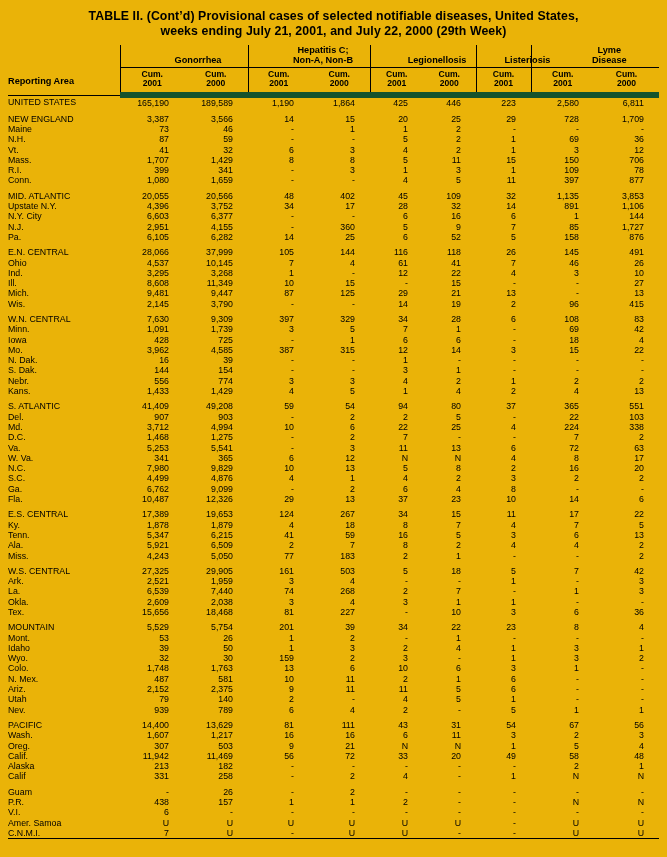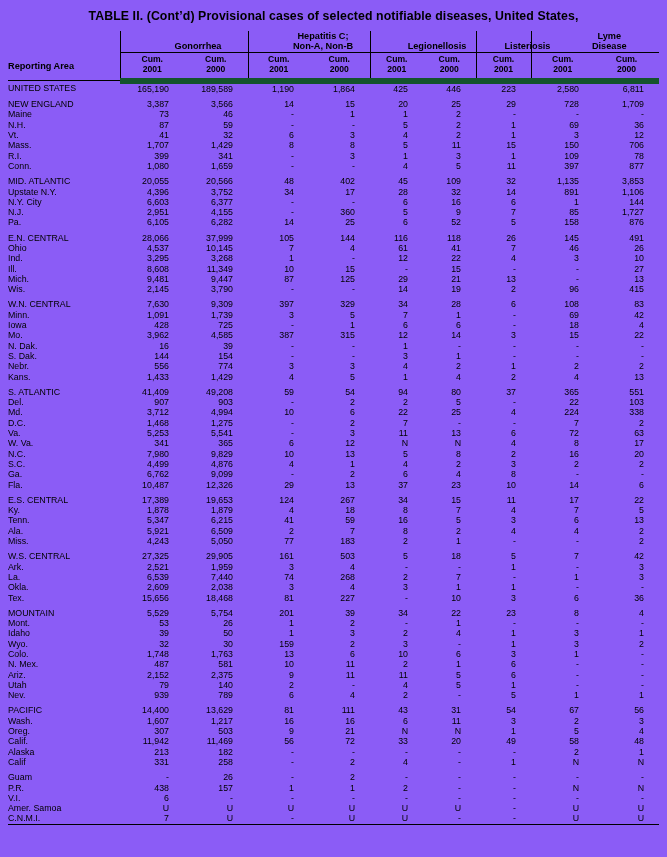--- a/index.html
+++ b/index.html
@@ -1,18 +1,18 @@
 <!DOCTYPE html>
 <html><head>
 <meta charset="utf-8">
 <style>
   * { box-sizing: border-box; }
   html, body { margin:0; padding:0; background:#ffffff; }
   .page {
-    width:667px; height:857px; overflow:hidden; background:#8b5cf6;
+    width:667px; height:857px; overflow:hidden; background:#eab308;
     padding:7px 8px 0 8px; color:#000;
     font-family:"Liberation Sans", sans-serif;
   }
   .title {
     text-align:center; font-weight:700; font-size:12.3px; line-height:1.18;
     margin:2px 0 7px 0; letter-spacing:0.1px;
   }
   table.main {
     width:651px; border-collapse:collapse; table-layout:fixed;
     border-bottom:1px solid #000;
@@ -33,20 +33,21 @@
   .footnotes .fn1 { width:122px; }
   .footnotes .fn2 { width:140px; }
 </style>
 </head>
 <body>
 
 <div class="page">
 
   <div class="title">
     <div>TABLE II. (Cont’d) Provisional cases of selected notifiable diseases, United States,</div>
+    <div>weeks ending July 21, 2001, and July 22, 2000 (29th Week)</div>
   </div>
 
   <table class="main">
     <colgroup>
       <col style="width:112px">
       <col style="width:64px">
         <col style="width:64px">
       <col style="width:61px">
         <col style="width:61px">
       <col style="width:53px">

